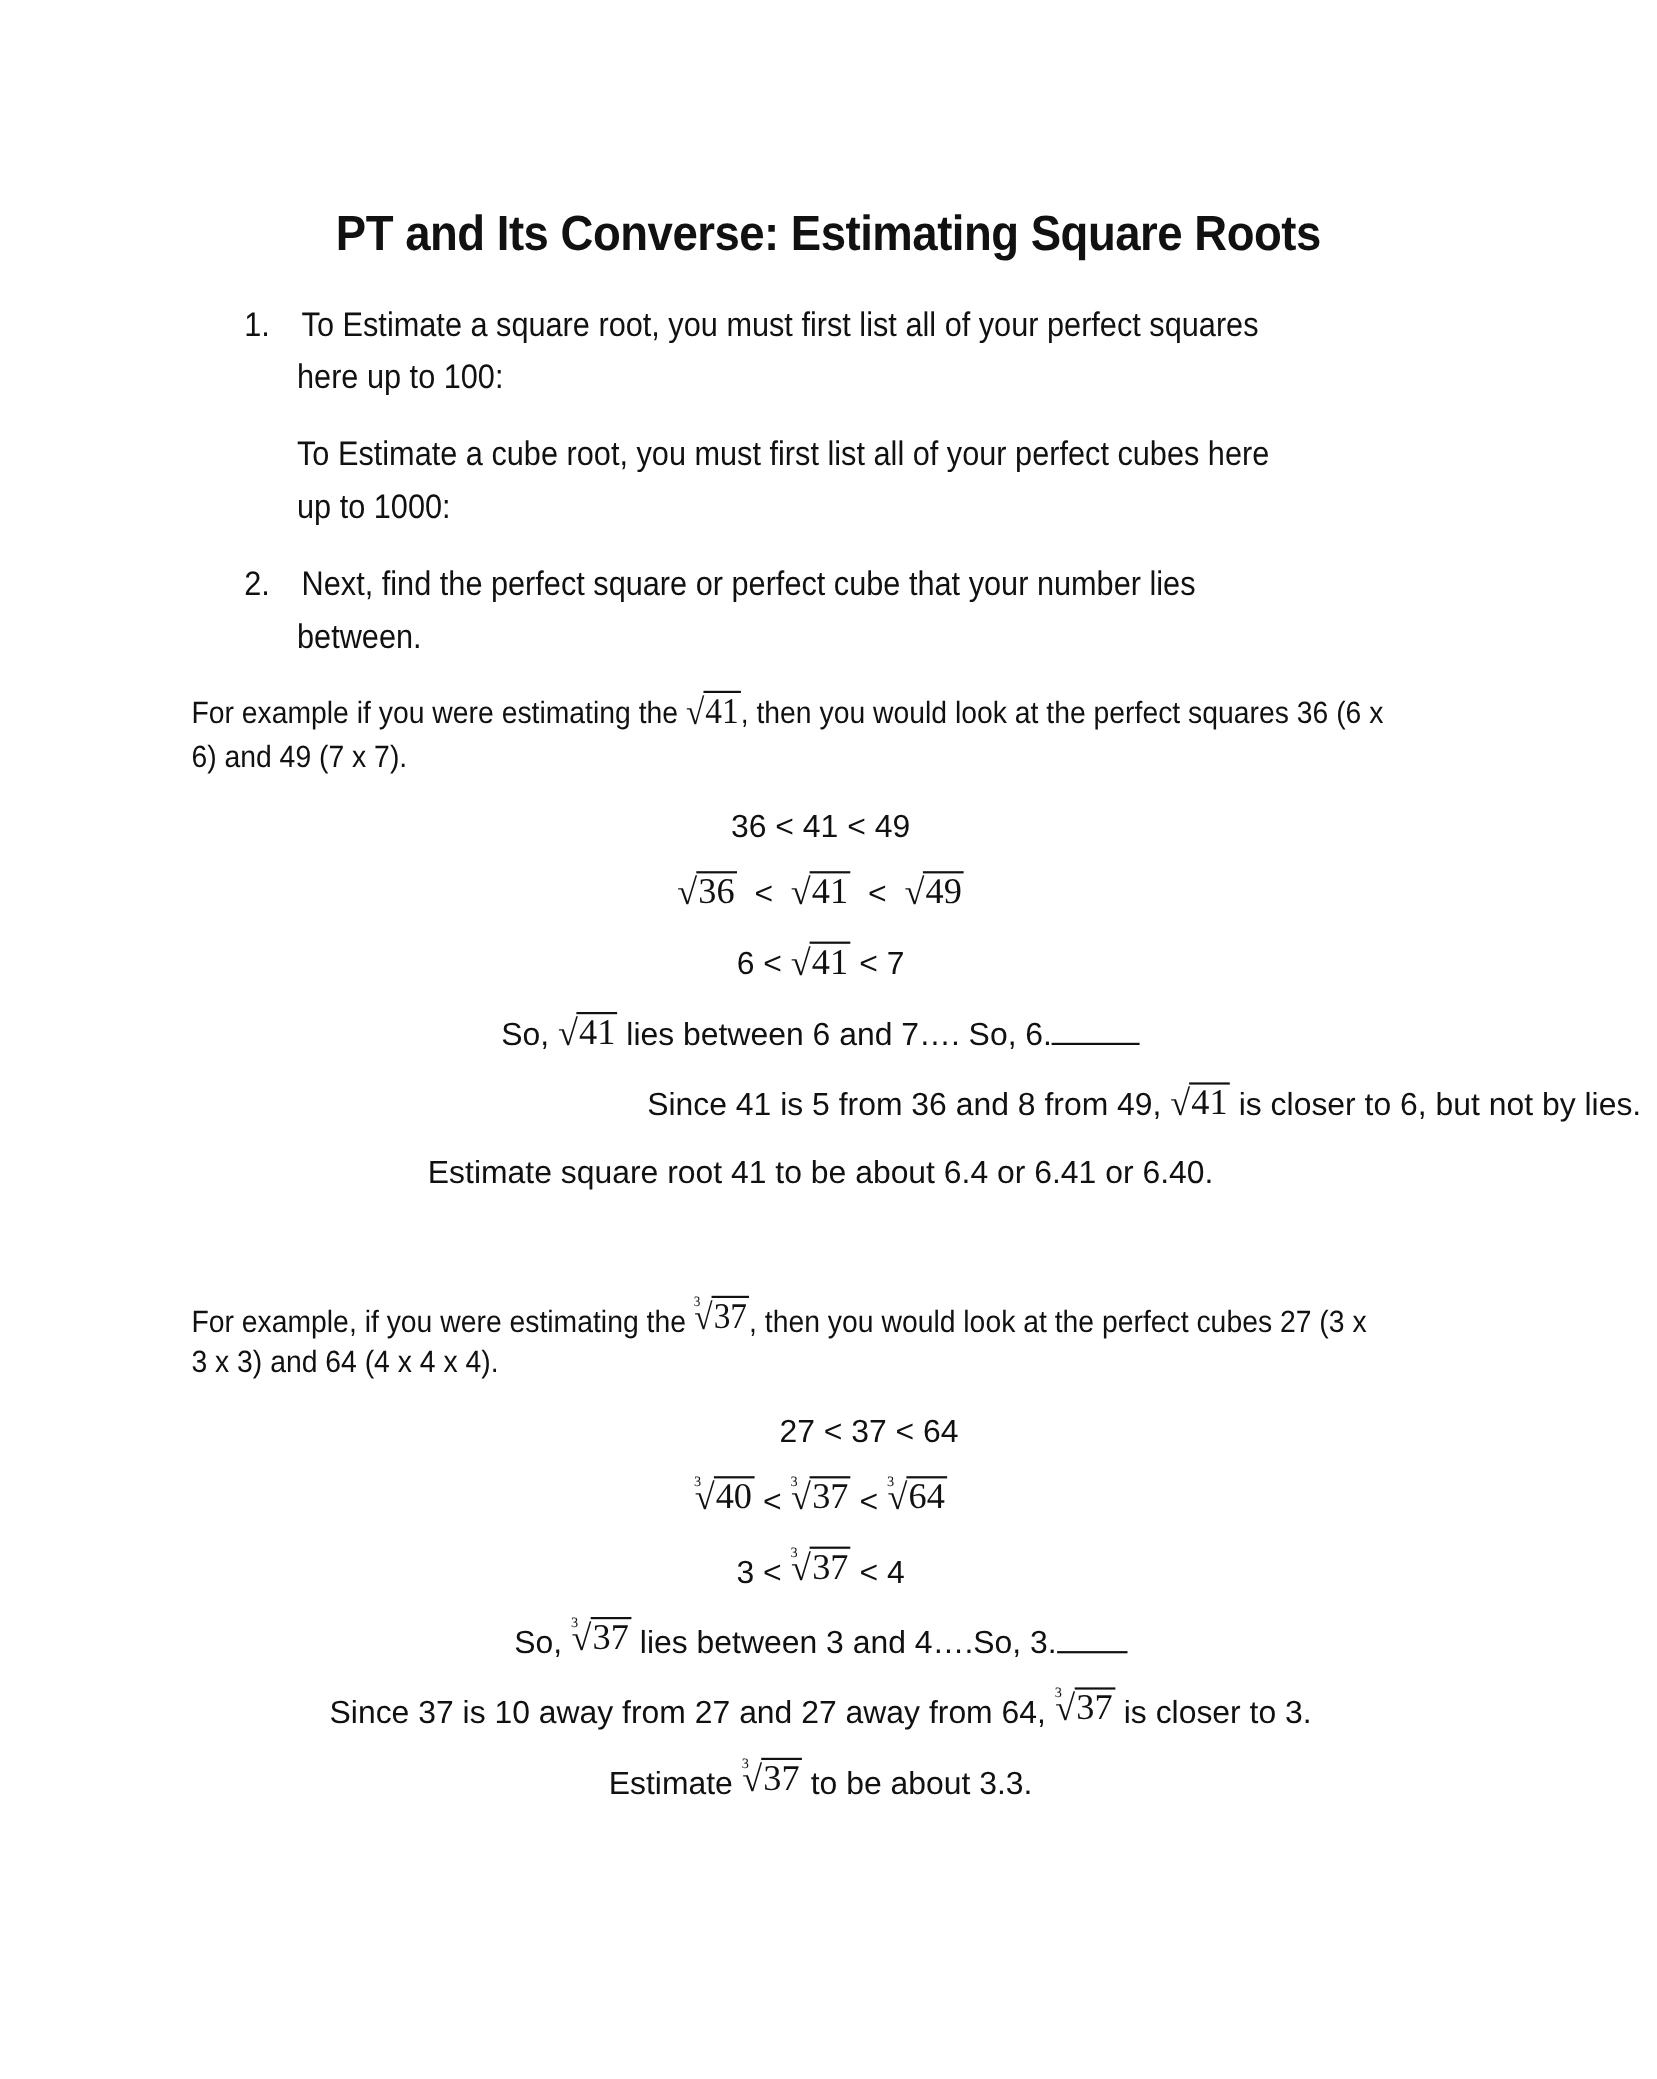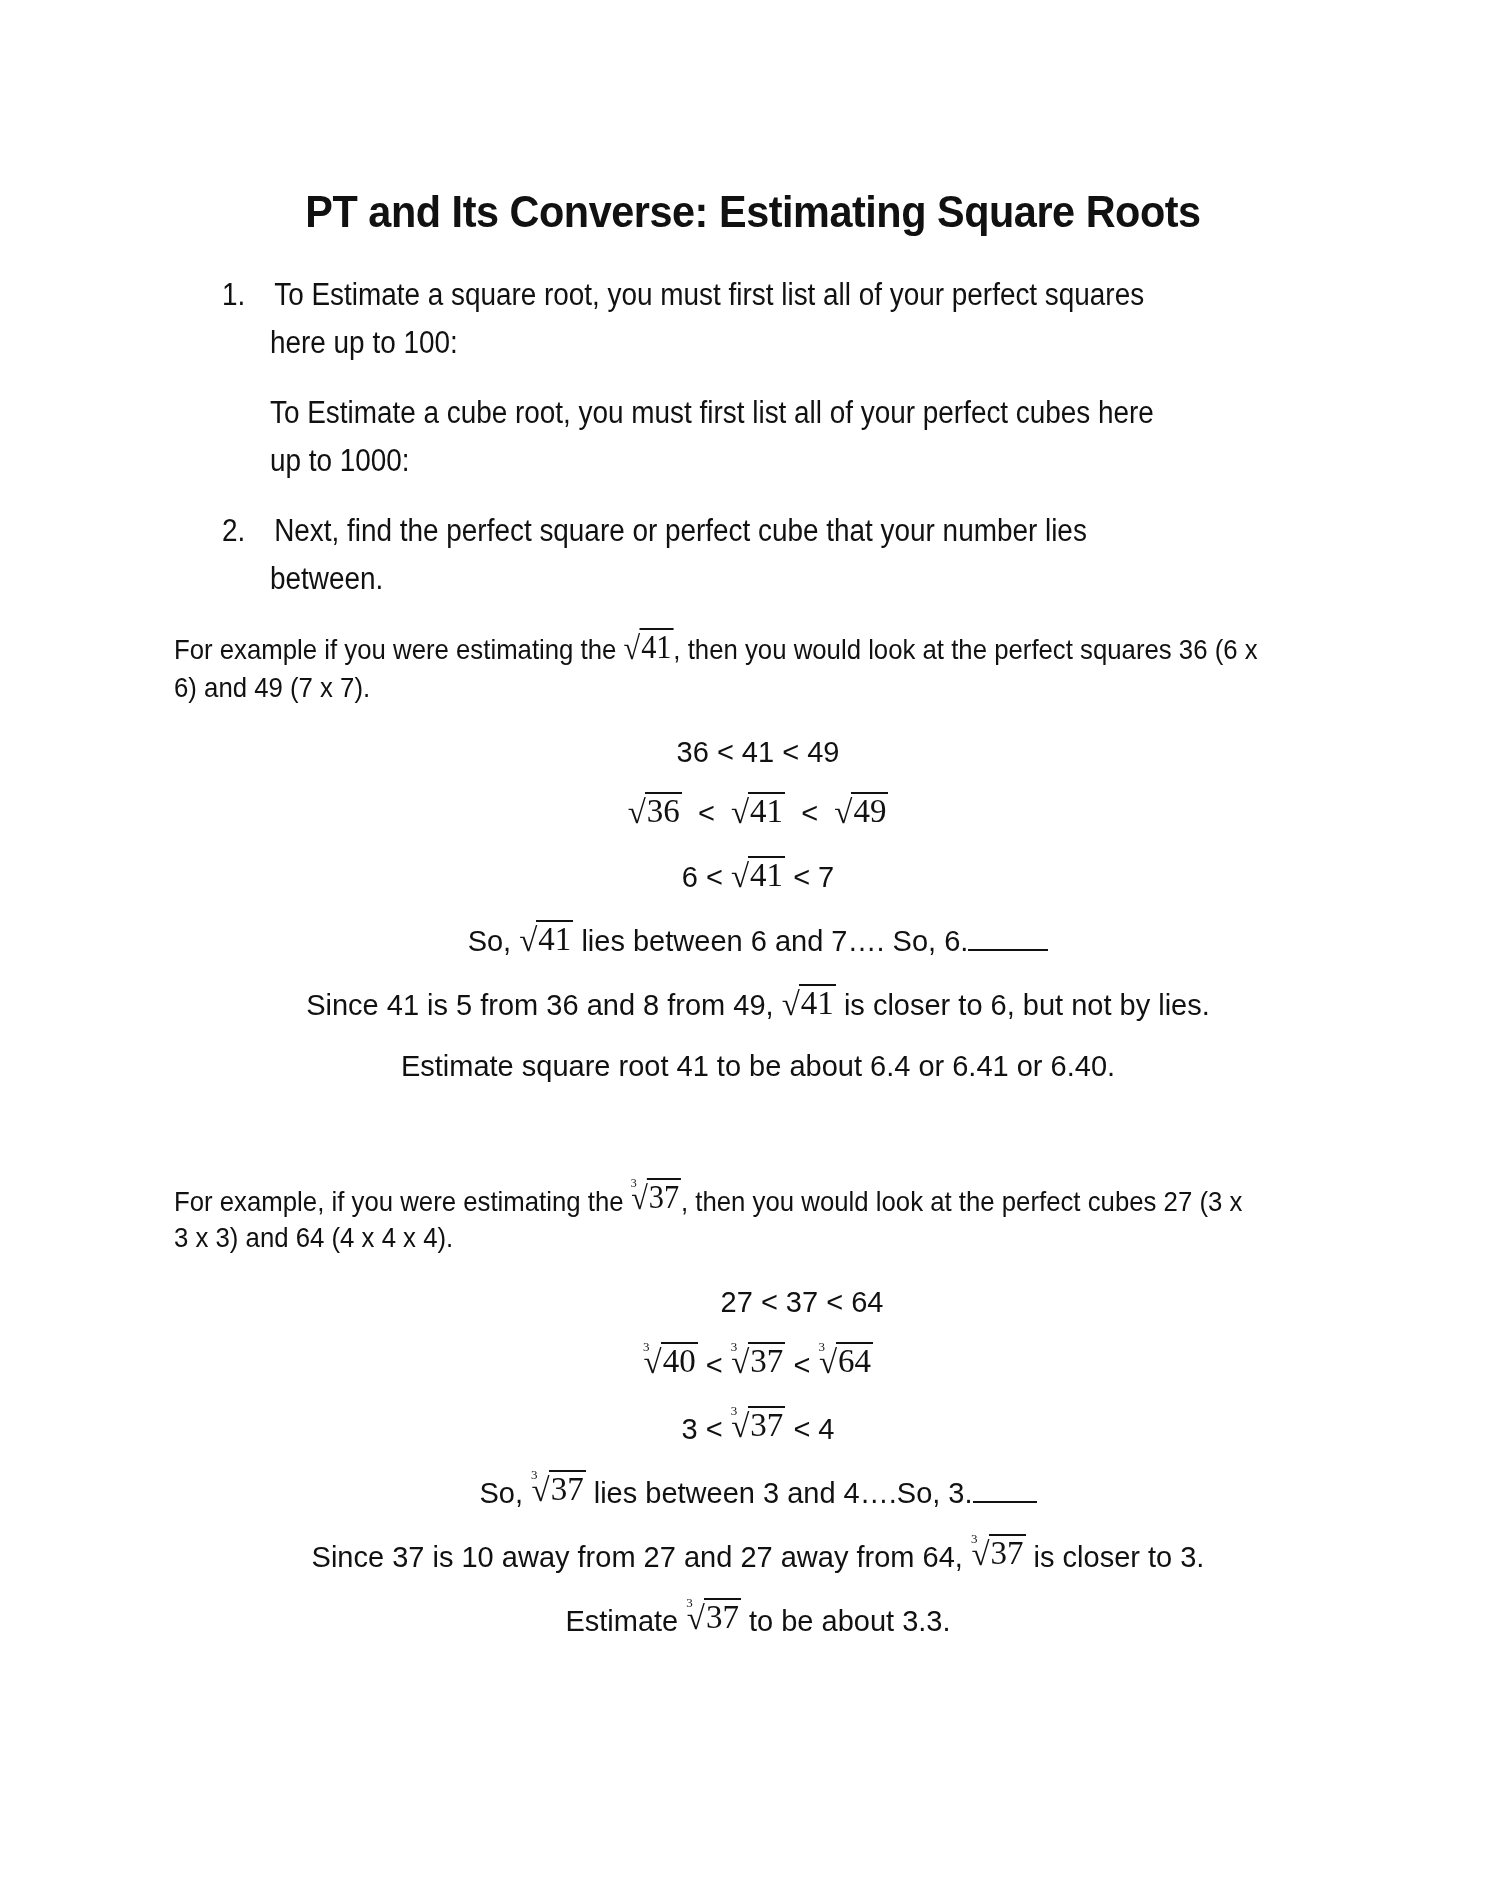--- a/index.html
+++ b/index.html
@@ -7,21 +7,21 @@
       width: 1506px; height: 1890px; position: relative; overflow: hidden;
       font-family: "Liberation Sans", sans-serif; color: #111111;
     }
     .page { position: absolute; left: 0; top: 0; width: 1506px; height: 1890px; padding-left: 20px; }
     .title {
       position: absolute; left: 0; width: 1506px; top: 186px;
       text-align: center; font-weight: bold; font-size: 45px; letter-spacing: -0.5px;
       transform: scaleX(0.92); transform-origin: 50% 0;
     }
     .line { position: absolute; font-size: 31px; white-space: nowrap; transform: scaleX(0.9); transform-origin: 0 0; }
-    .center-line { position: absolute; left: 12px; width: 1492px; text-align: center; font-size: 29px; white-space: nowrap; }
+    .center-line { position: absolute; left: 0; width: 1492px; text-align: center; font-size: 29px; white-space: nowrap; }
     .num { display: inline-block; width: 58px; }
     .para { position: absolute; font-size: 28px; white-space: nowrap; transform: scaleX(0.92); transform-origin: 0 0; }
 
     
     .rad { display: inline-flex; align-items: flex-end; font-family: "Liberation Serif", serif; font-size: 33px; vertical-align: baseline; position: relative; }
     .rad .idx { font-size: 13px; position: relative; top: -24px; margin-right: -6px; }
     .rad .sign { font-size: 33px; line-height: 1; }
     .rad .rc { border-top: 2px solid #111; line-height: 1.05; padding: 0 2px; margin-left: -1px; }
     .blank { display: inline-block; border-bottom: 2px solid #111; height: 1px; vertical-align: baseline; }
   </style>
@@ -83,21 +83,21 @@
 
   <div class="center-line" style="top:920px;">
     <span>So,</span>
     <span class="rad">
         <span class="sign">√</span>
         <span class="rc">41</span>
       </span>
     <span>lies between 6 and 7…. So, 6.</span><span class="blank" style="width:80px;"></span>
   </div>
 
-  <div class="center-line" style="top:984px;">
+  <div class="center-line" style="top:984px;text-align:right;">
     <span>Since 41 is 5 from 36 and 8 from 49,</span>
     <span class="rad">
         <span class="sign">√</span>
         <span class="rc">41</span>
       </span>
     <span>is closer to 6, but not by lies.</span>
   </div>
 
   <div class="center-line" style="top:1050px;text-align:center;">Estimate square root 41 to be about 6.4 or 6.41 or 6.40.</div>
 

